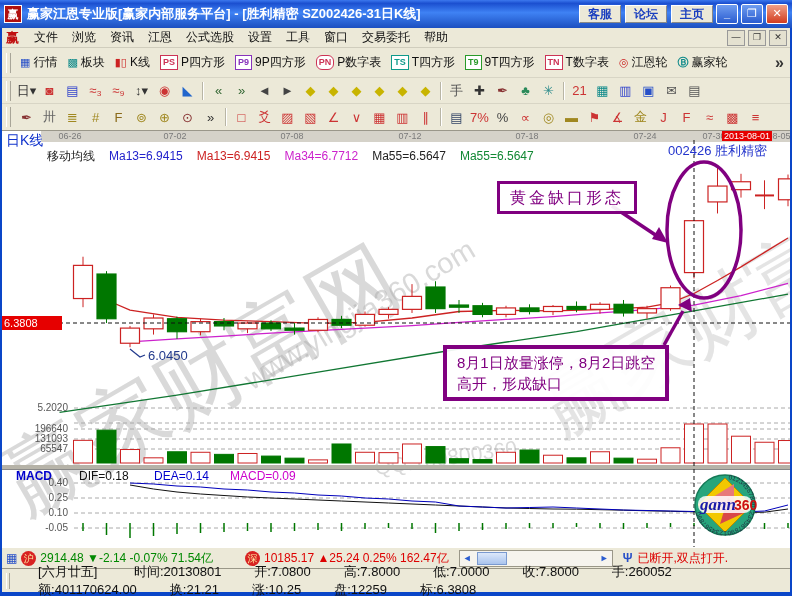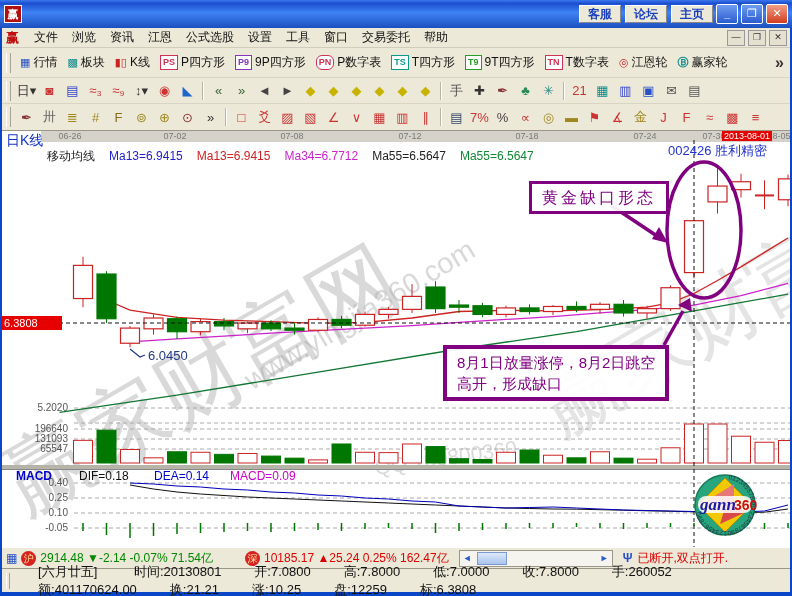--- a/index.html
+++ b/index.html
@@ -72,20 +72,21 @@
   #infobar{top:568px;height:24px;background:#ece9d8;border-top:1px solid #9a9788;display:flex;
     align-items:center;font-size:13px;color:#111;padding-left:4px;box-sizing:border-box;}
   #infobar .grip{height:16px;}
   #info-fields span{margin-right:9px;white-space:nowrap;padding-left:24px;}
 </style>
 </head>
 <body>
 
 <div id="titlebar">
   <div id="app-icon">赢</div>
+  <span>赢家江恩专业版[赢家内部服务平台] - [胜利精密  SZ002426-31日K线]</span>
   <div class="spacer"></div>
   <span id="qb-wrap"><span class="tbtn">客服</span><span class="tbtn">论坛</span><span class="tbtn">主页</span></span>
   <div class="wbtn">_</div>
   <div class="wbtn">❐</div>
   <div class="wbtn close">✕</div>
 </div>
 
 <div id="menubar" class="band">
   <span id="menu-logo">赢</span>
   <span id="menu-items"><span class="menu-item">文件</span><span class="menu-item">浏览</span><span class="menu-item">资讯</span><span class="menu-item">江恩</span><span class="menu-item">公式选股</span><span class="menu-item">设置</span><span class="menu-item">工具</span><span class="menu-item">窗口</span><span class="menu-item">交易委托</span><span class="menu-item">帮助</span></span>
@@ -413,21 +414,21 @@
     <span style="left:14px;color:#0000cc;font-weight:bold">MACD</span>
     <span style="left:77px;color:#111">DIF=0.18</span>
     <span style="left:152px;color:#0000cc">DEA=0.14</span>
     <span style="left:228px;color:#cc00cc">MACD=0.09</span>
   </div>
   <div class="axlbl" style="top:346px">0.40</div>
   <div class="axlbl" style="top:361px">0.25</div>
   <div class="axlbl" style="top:376px">0.10</div>
   <div class="axlbl" style="top:391px">-0.05</div>
 
-  <div class="anno" style="left:495px;top:50px;font-size:16px;letter-spacing:3px;margin-left:32px;">黄金缺口形态</div>
+  <div class="anno" style="left:495px;top:50px;font-size:16px;letter-spacing:3px;">黄金缺口形态</div>
   <div class="anno" style="left:441px;top:214px;border-width:4px;">
     <div>8月1日放量涨停，8月2日跳空</div>
     <div>高开，形成缺口</div>
   </div>
 </div>
 
 <div id="statusbar" class="band">
   <span style="color:#2850c8">▦</span>
   <span class="badge">沪</span>
   <span id="sh-text" style="color: rgb(0, 136, 0);">2914.48 ▼-2.14 -0.07% 71.54亿</span>

